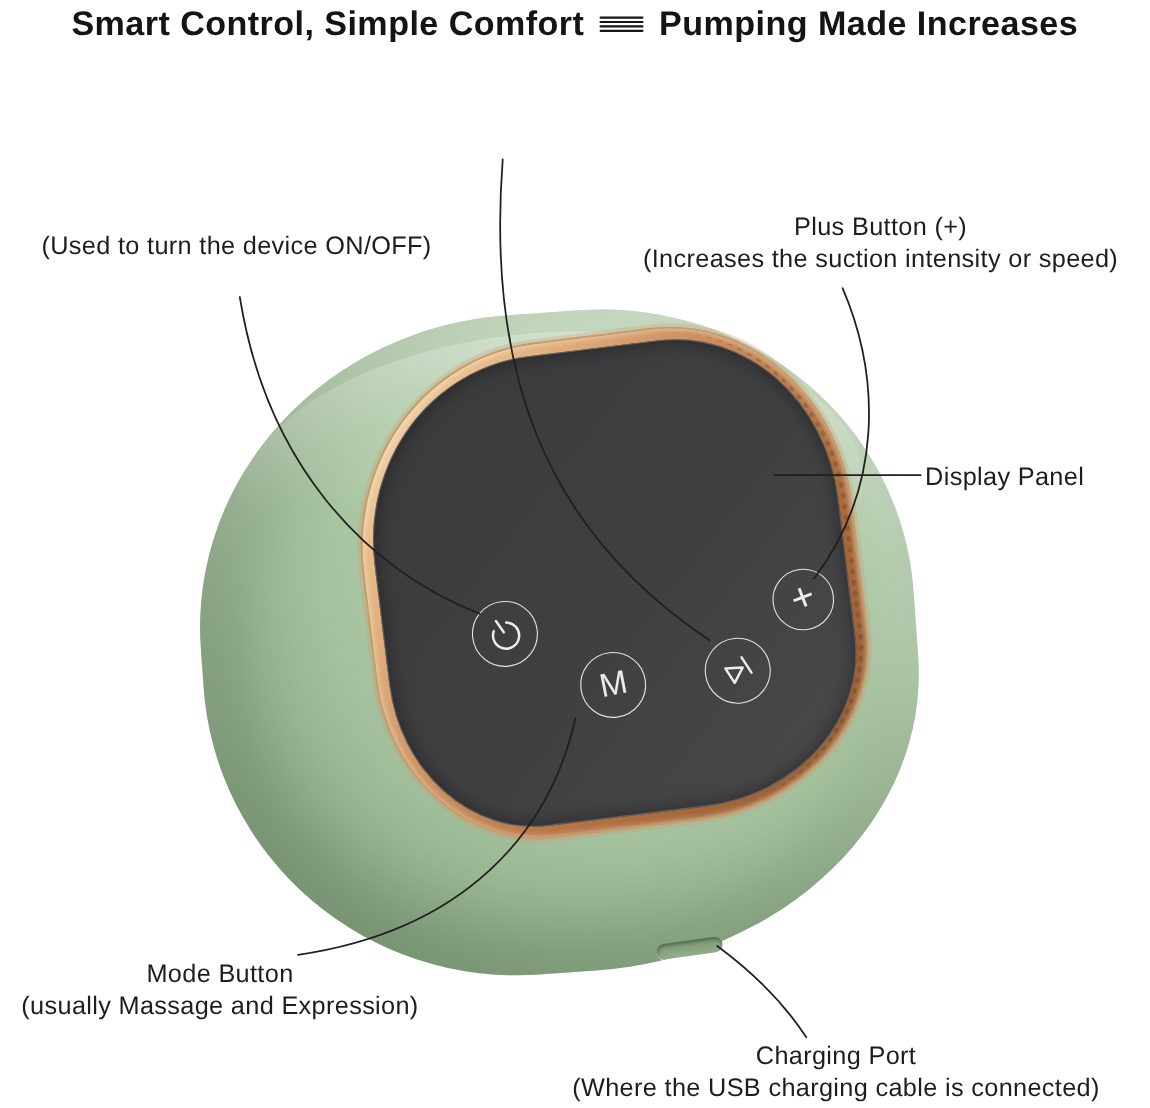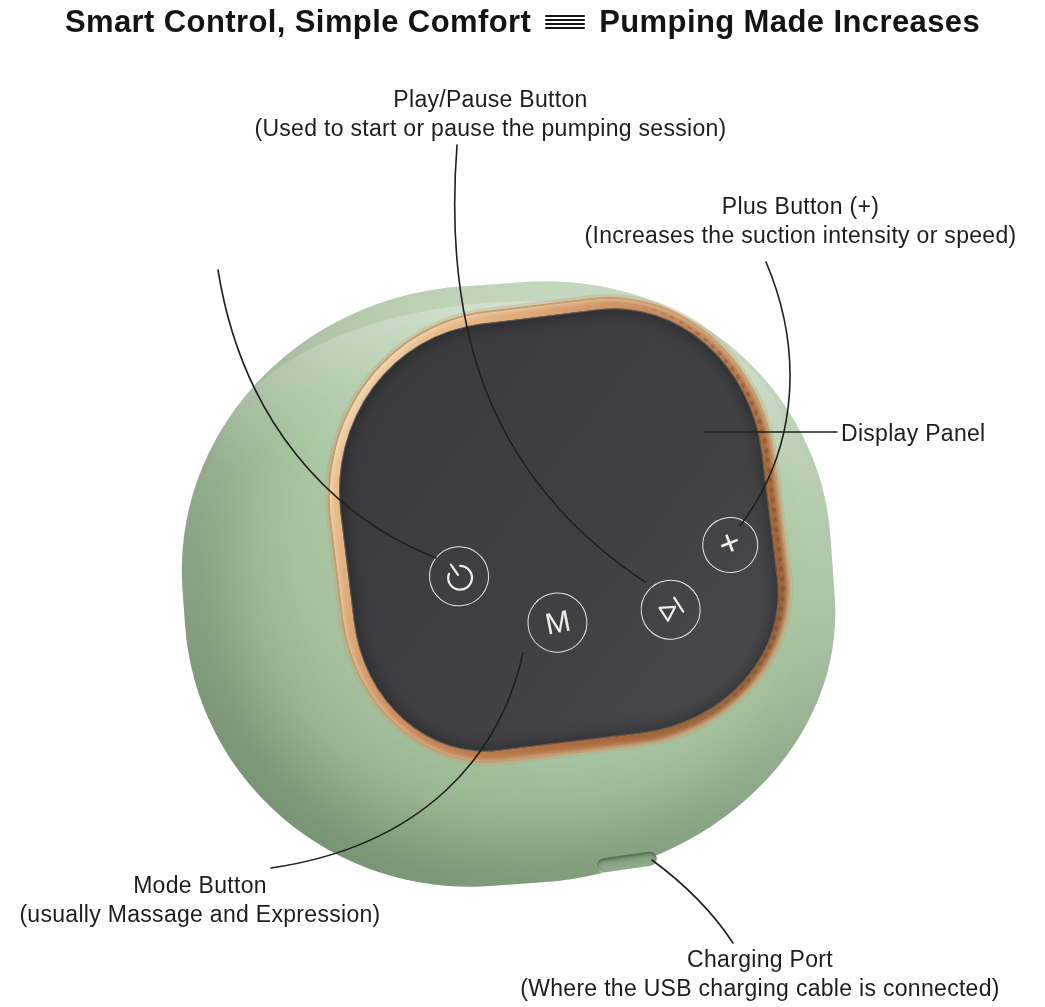--- a/index.html
+++ b/index.html
@@ -85,26 +85,23 @@
     <span>Smart Control, Simple Comfort</span>
     <span class="sep">
         <i></i>
         <i></i>
         <i></i>
         <i></i>
       </span>
     <span>Pumping Made Increases</span>
   </h1>
 
-  <div class="callout" id="co-play">
-    <div class="co-label">Play/Pause Button</div>
-    <div class="co-desc">(Used to start or pause the pumping session)</div>
-  </div>
 
   <div class="callout" id="co-power">
+    <div class="co-desc">(Used to turn the device ON/OFF)</div>
   </div>
 
   <div class="callout" id="co-plus">
     <div class="co-label">Plus Button (+)</div>
     <div class="co-desc">(Increases the suction intensity or speed)</div>
   </div>
 
   <div class="callout" id="co-display">
     <div class="co-label">Display Panel</div>
   </div>

